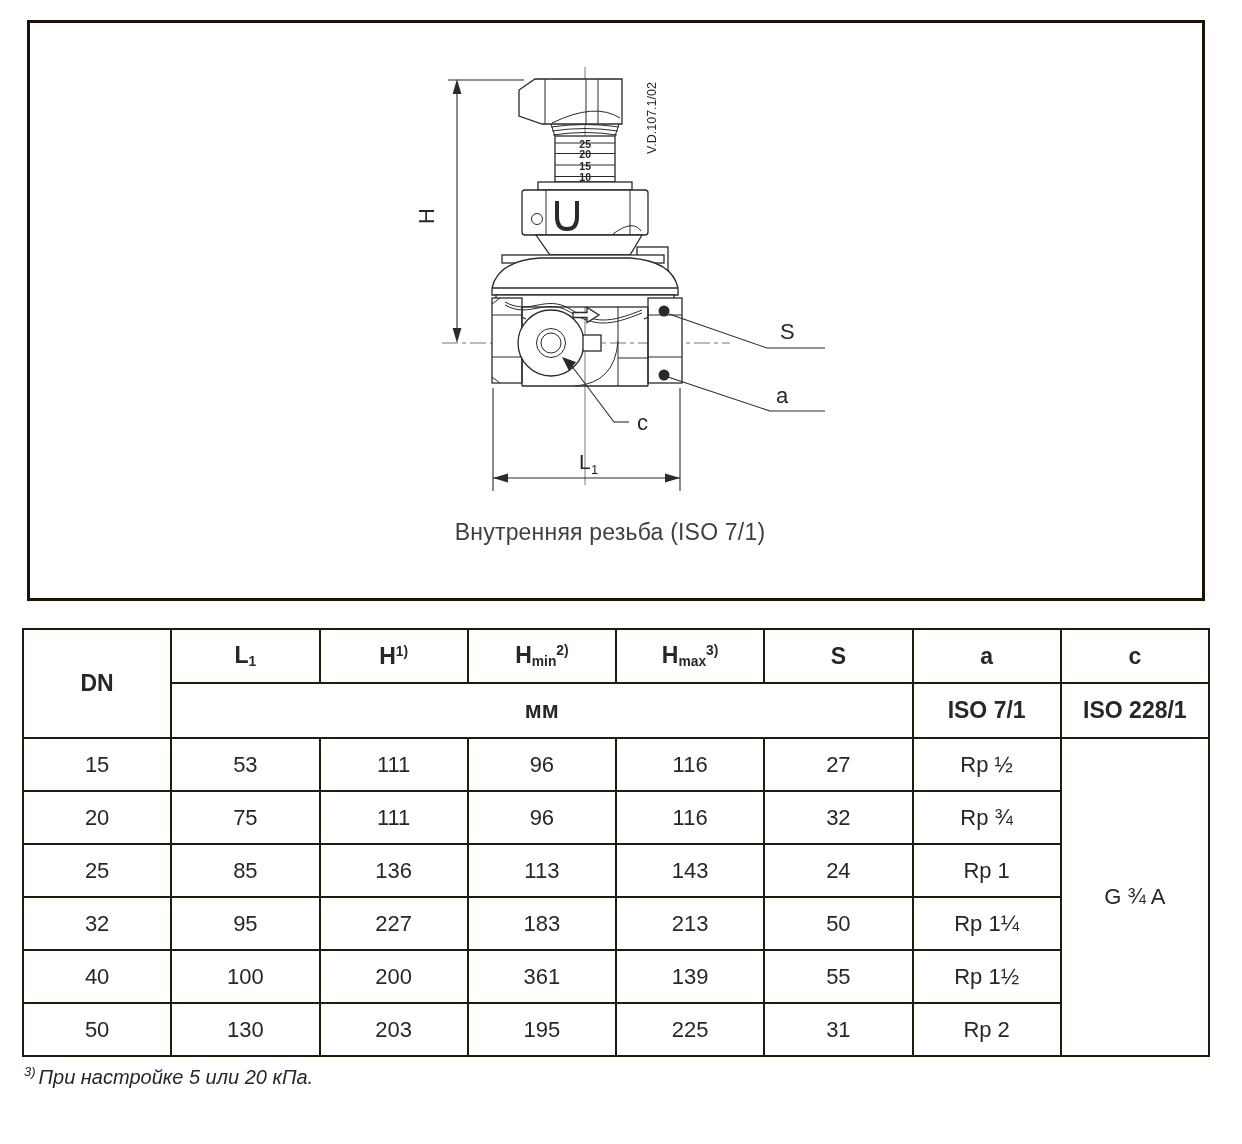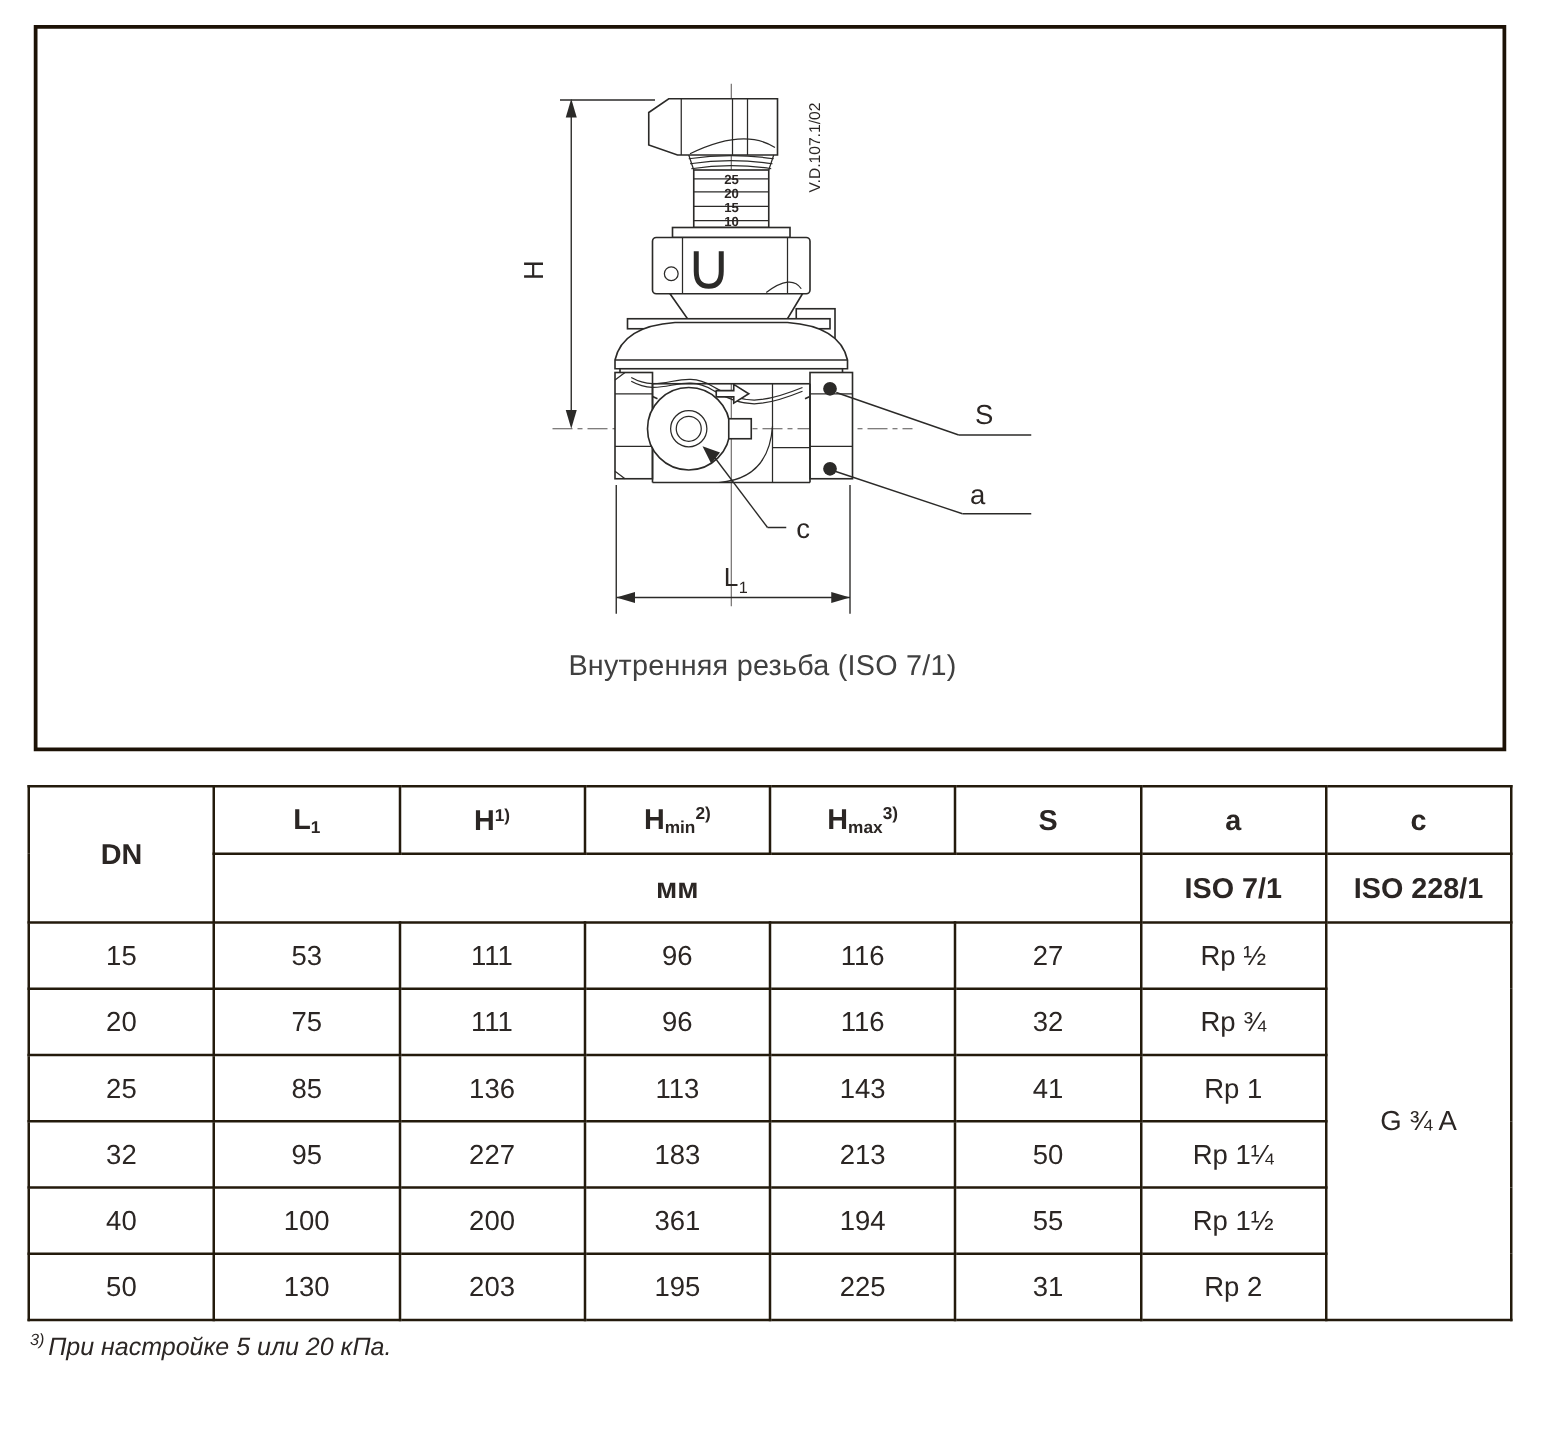--- a/index.html
+++ b/index.html
@@ -225,38 +225,38 @@
     <td>116</td>
     <td>32</td>
     <td>Rp ¾</td>
   </tr>
   <tr class="data">
     <td>25</td>
     <td>85</td>
     <td>136</td>
     <td>113</td>
     <td>143</td>
-    <td>41</td>
+    <td>24</td>
     <td>Rp 1</td>
   </tr>
   <tr class="data">
     <td>32</td>
     <td>95</td>
     <td>227</td>
     <td>183</td>
     <td>213</td>
     <td>50</td>
     <td>Rp 1¼</td>
   </tr>
   <tr class="data">
     <td>40</td>
     <td>100</td>
     <td>200</td>
     <td>361</td>
-    <td>194</td>
+    <td>139</td>
     <td>55</td>
     <td>Rp 1½</td>
   </tr>
   <tr class="data">
     <td>50</td>
     <td>130</td>
     <td>203</td>
     <td>195</td>
     <td>225</td>
     <td>31</td>

